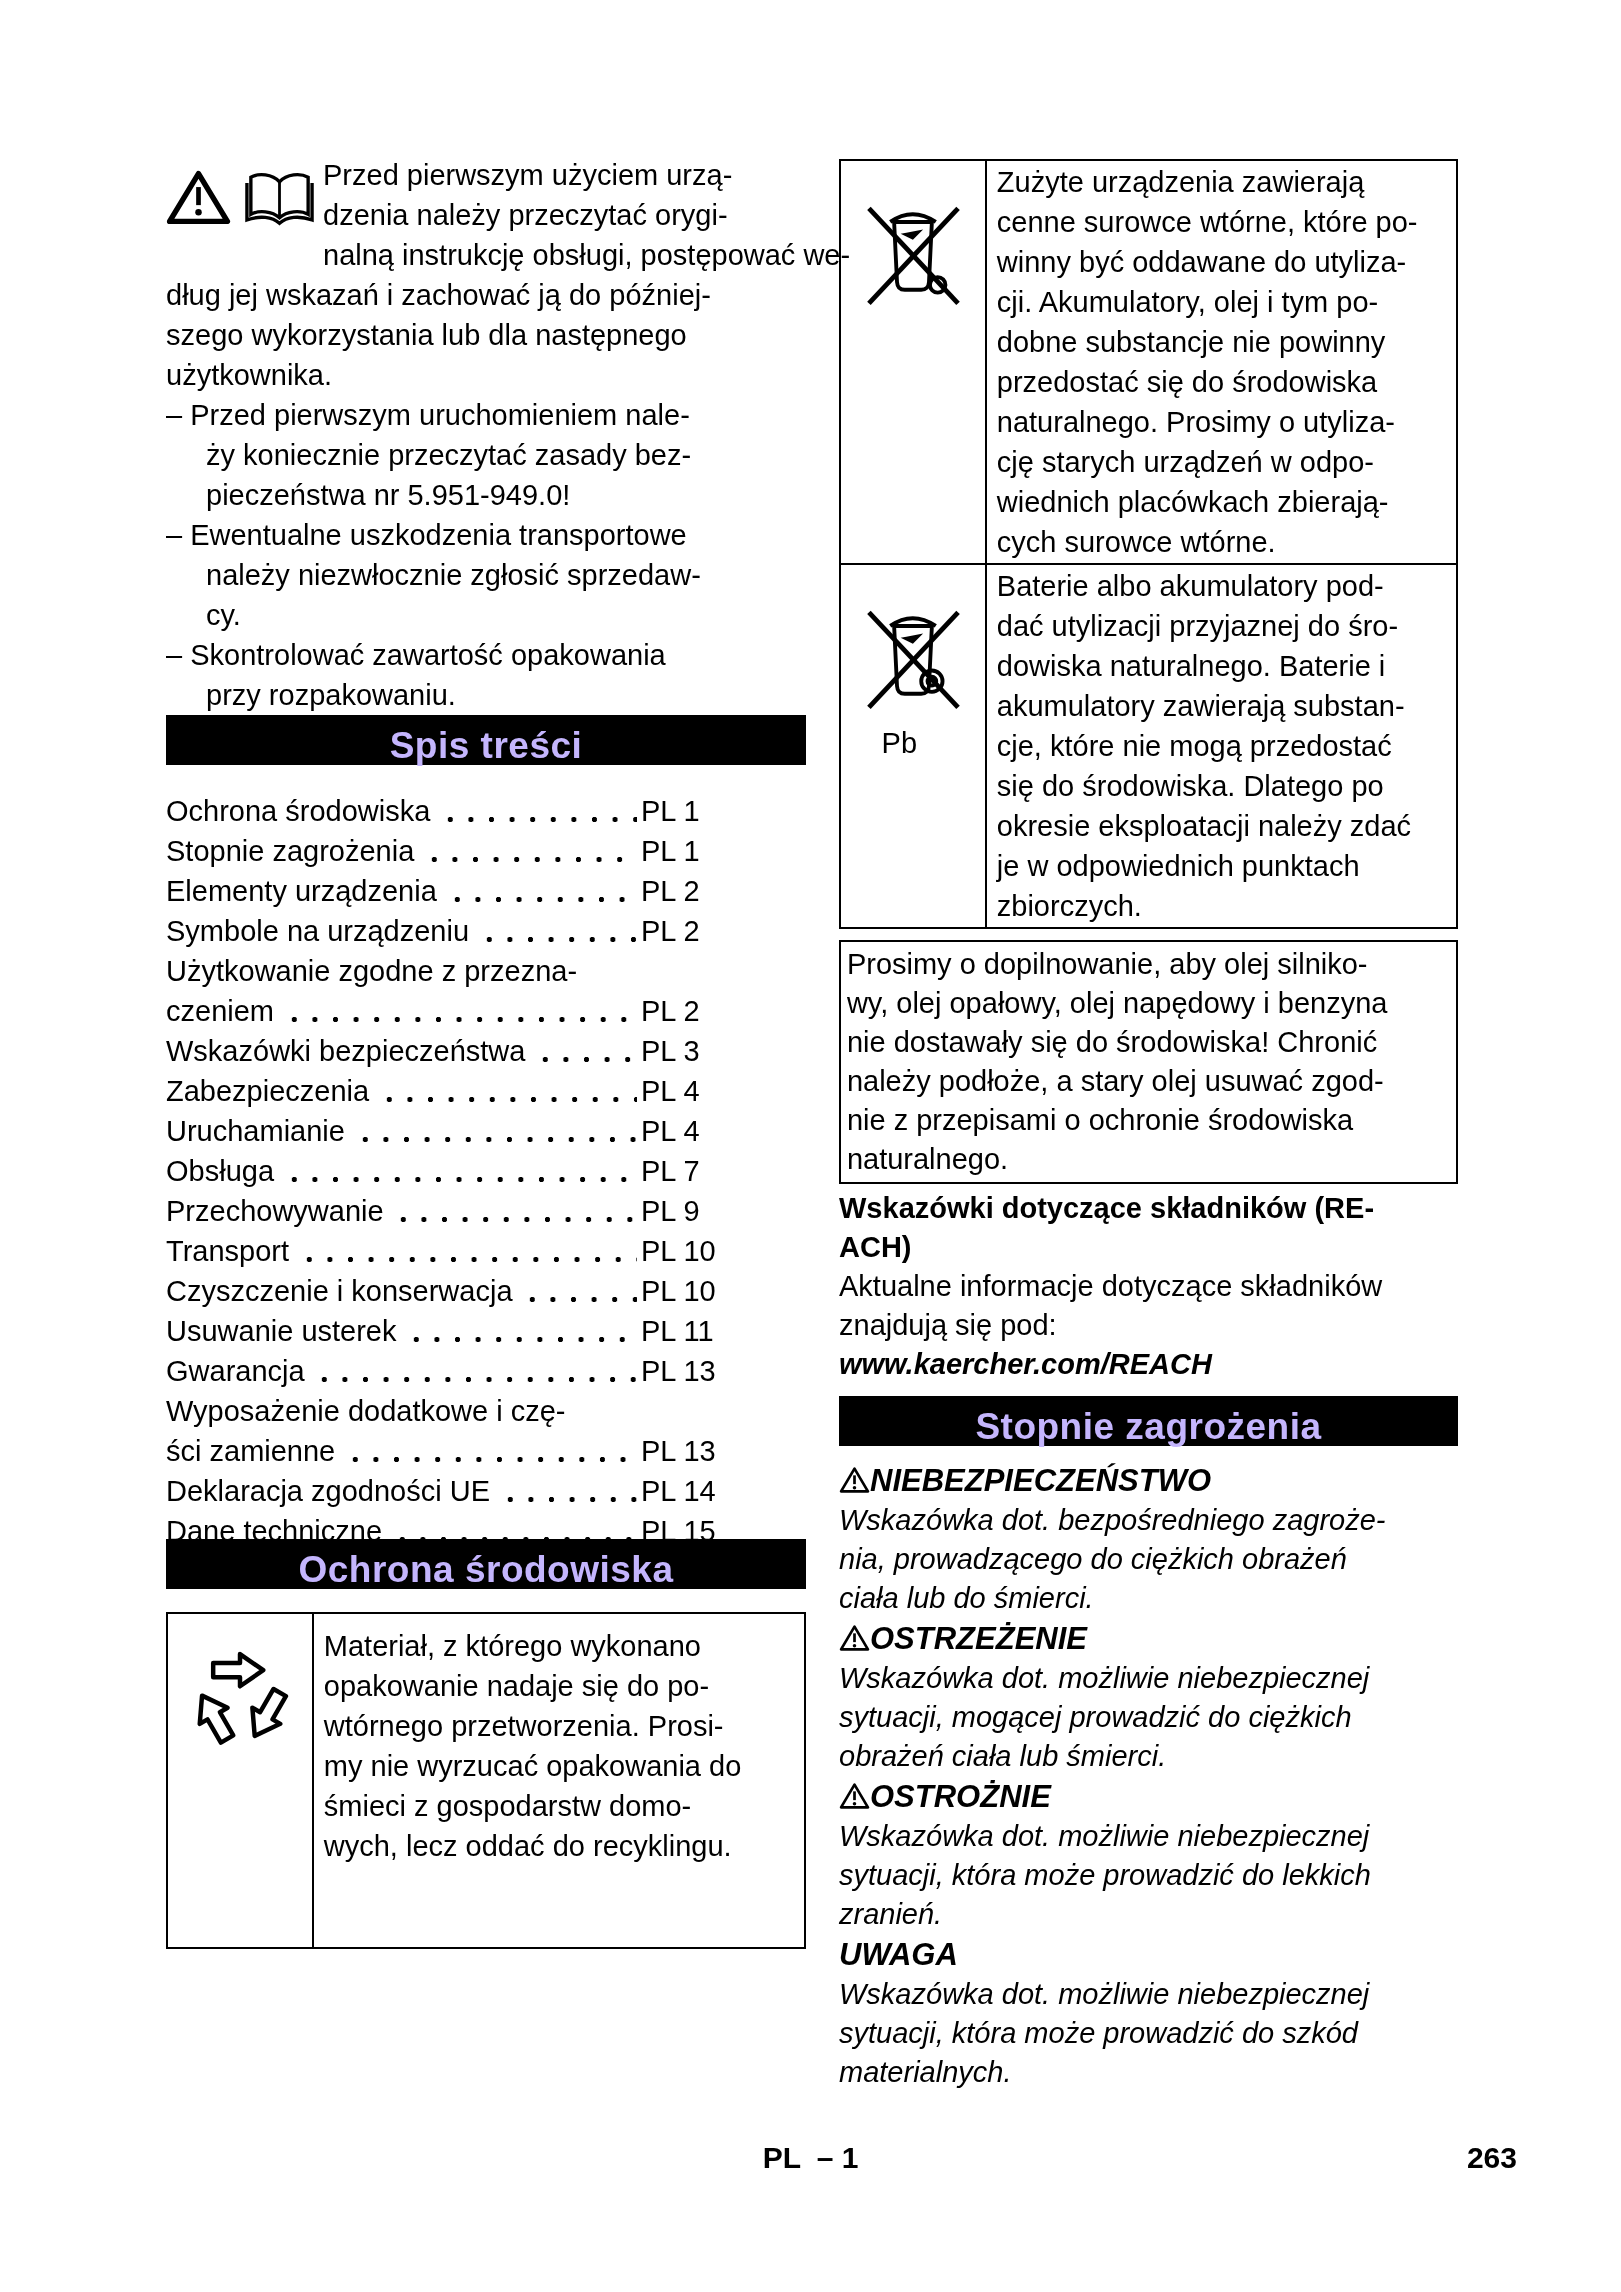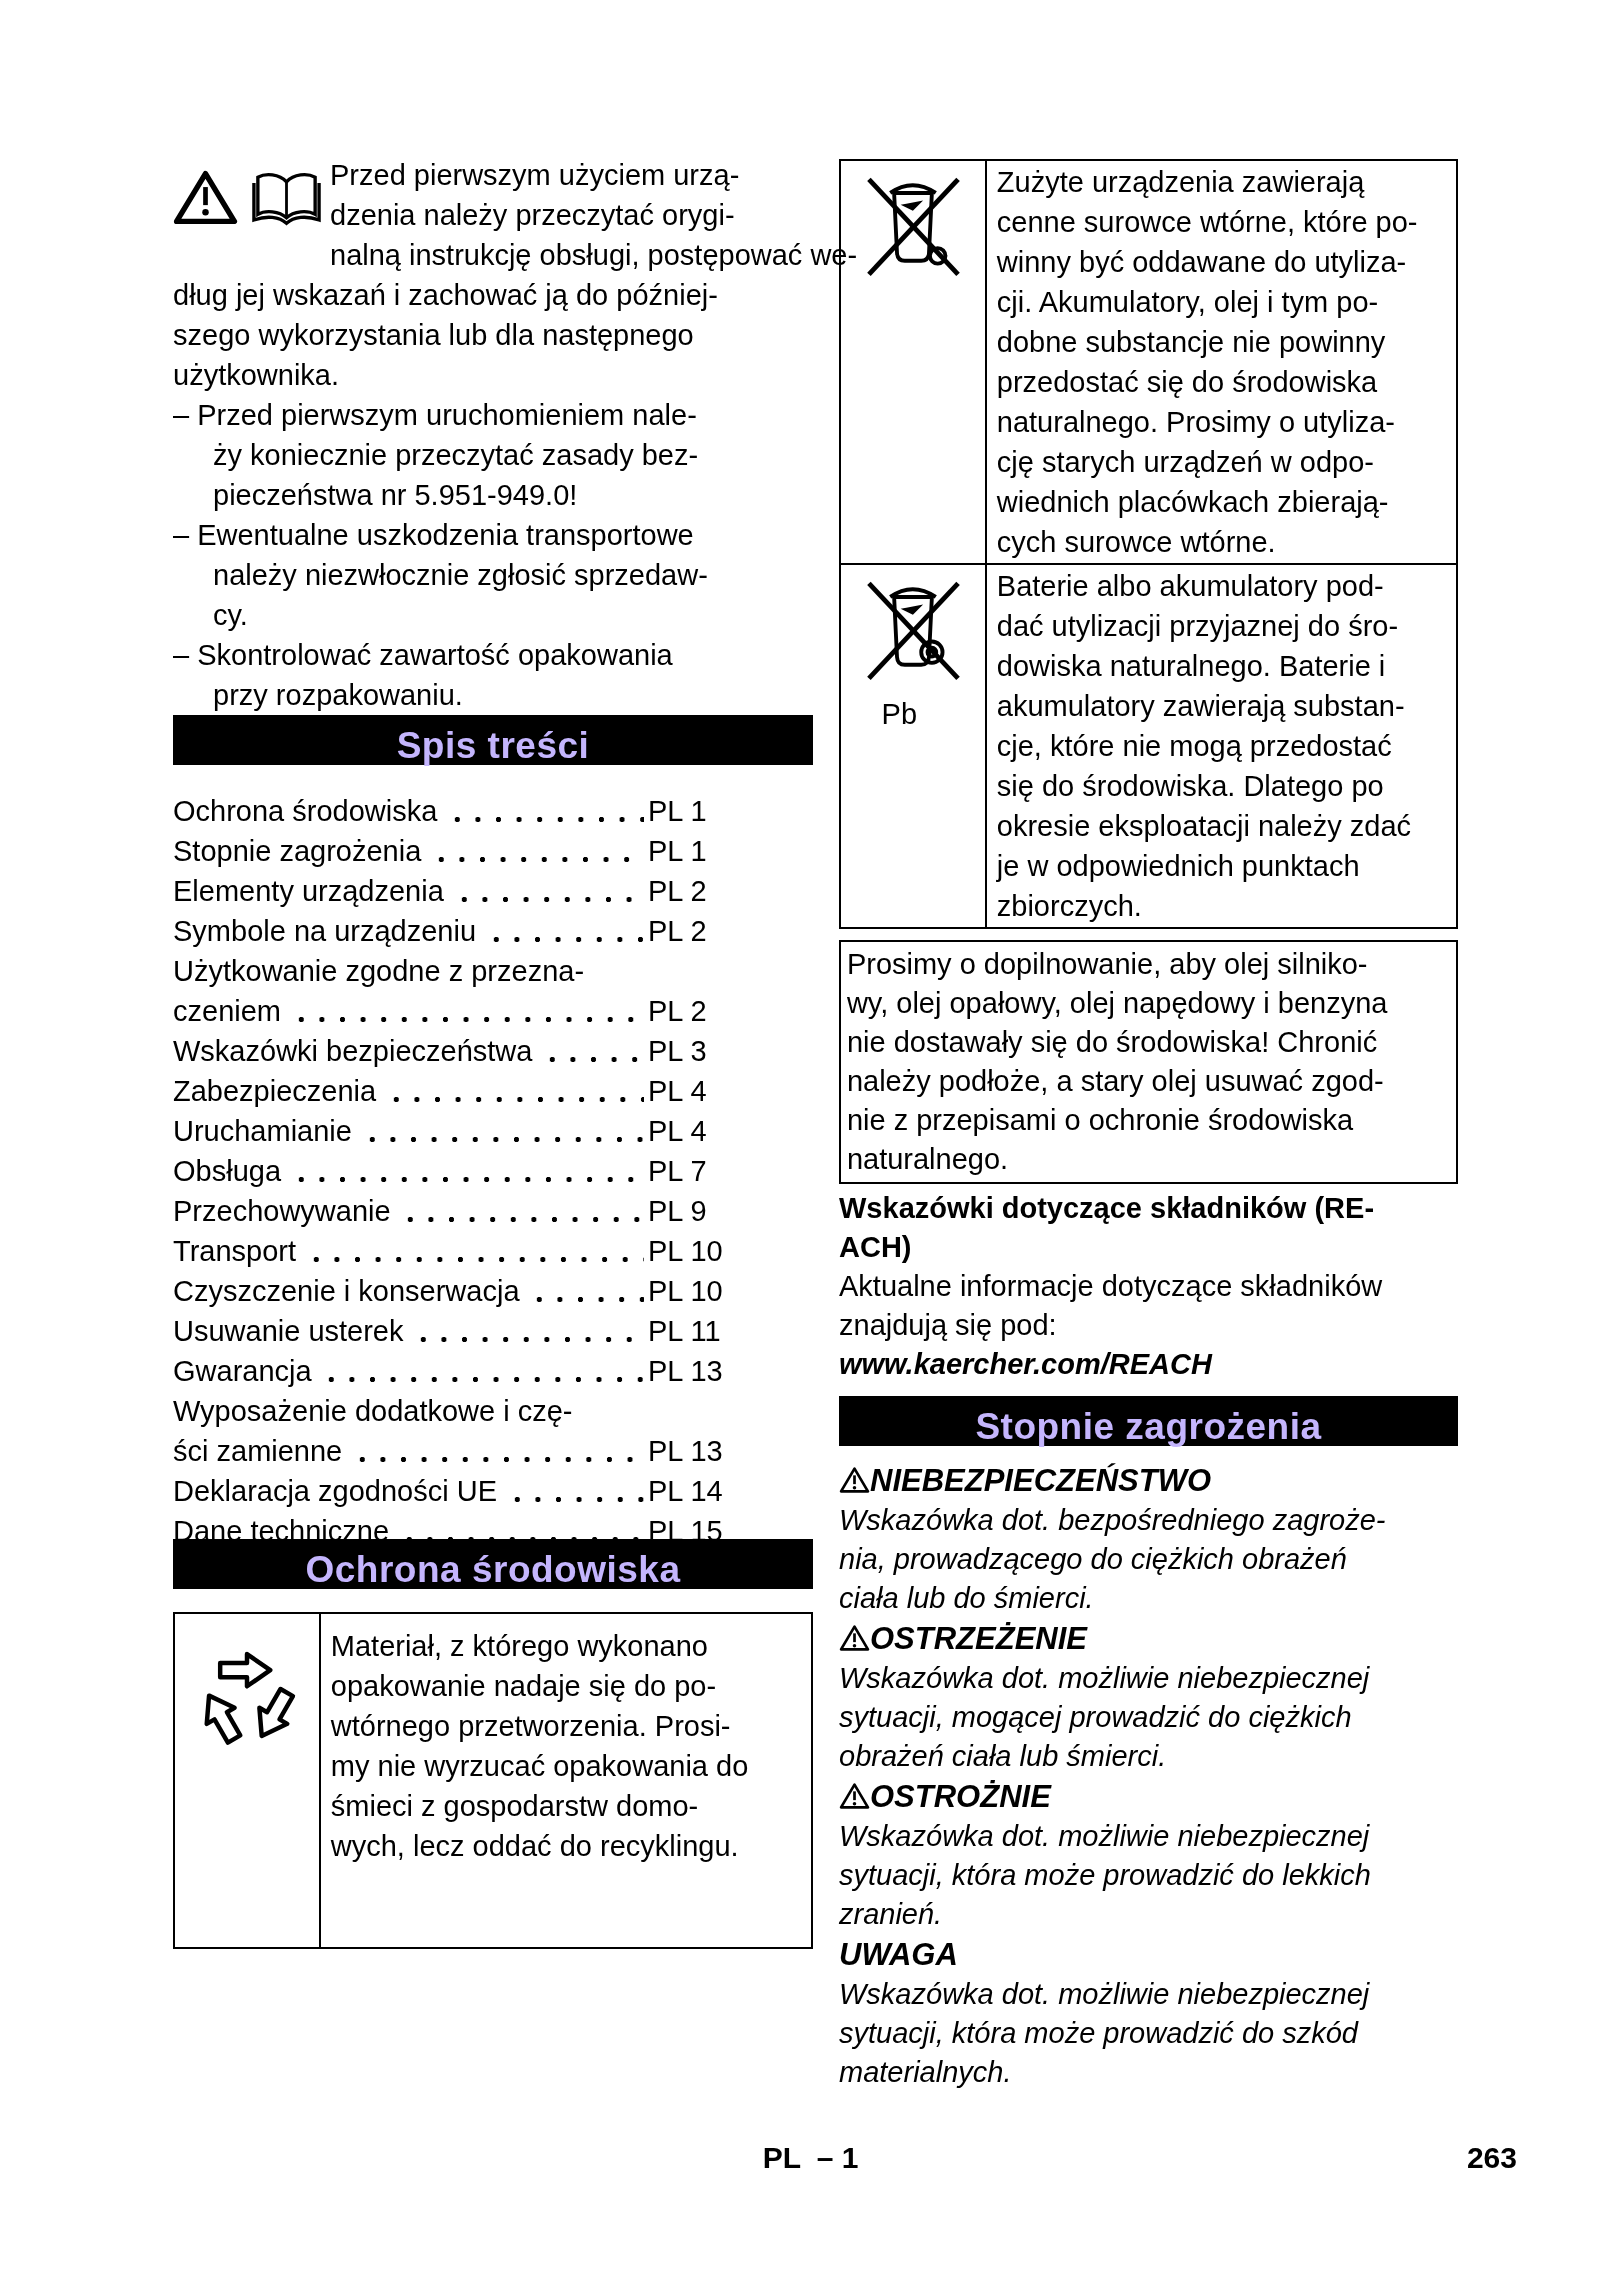--- a/index.html
+++ b/index.html
@@ -3,21 +3,21 @@
 <meta charset="utf-8">
 <style>
   html,body { margin:0; padding:0; background:#e8e8e8; }
   .page {
     position:relative; width:1621px; height:2293px; margin:0 auto;
     background:#ffffff; color:#000;
     font-family:"Liberation Sans", sans-serif;
     font-size:29px; line-height:40px;
   }
   .pre { white-space:pre; }
-  .col-left  { position:absolute; left:173px; top:155px; width:640px; }
+  .col-left  { position:absolute; left:166px; top:155px; width:640px; }
   .col-right { position:absolute; left:839px; top:159px; width:619px; }
 
   
   .icon-float { float:left; width:157px; height:84px; display:flex; align-items:center; gap:11.8px; }
   .intro-par { white-space:pre; }
 
   
   .bullet { white-space:pre; padding-left:40px; text-indent:-40px; }
 
   
@@ -39,21 +39,21 @@
     background-size:20.6px 8.8px; background-repeat:repeat-x;
     background-position:left bottom 6.9px;
   }
   .toc-page { flex:none; width:165px; }
 
   
   .envtable { border:2.9px solid #000; }
   .envrow { display:flex; }
   .envrow + .envrow { border-top:2.9px solid #000; }
   .icon-cell { width:144px; flex:none; border-right:2.9px solid #000;
-               display:flex; flex-direction:column; align-items:center; }
+               display:flex; flex-direction:column; align-items:center; padding-top:29px; }
   .text-cell { flex:1; padding:1px 5.9px 1px 9.8px; }
   .pb-label { margin-top:5.9px; transform:translateX(-13.7px); }
 
   .recycle-box { margin-top:23.5px; border:2.9px solid #000; display:flex; height:333px;justify-content:space-between; }
   .recycle-box .icon-cell { padding-top:21.6px; }
 
   .oil-box { margin-top:10.8px; border:2.9px solid #000; padding:2.9px 5.9px; line-height:39px; }
 
   
   .reach { margin-top:5.9px; }

